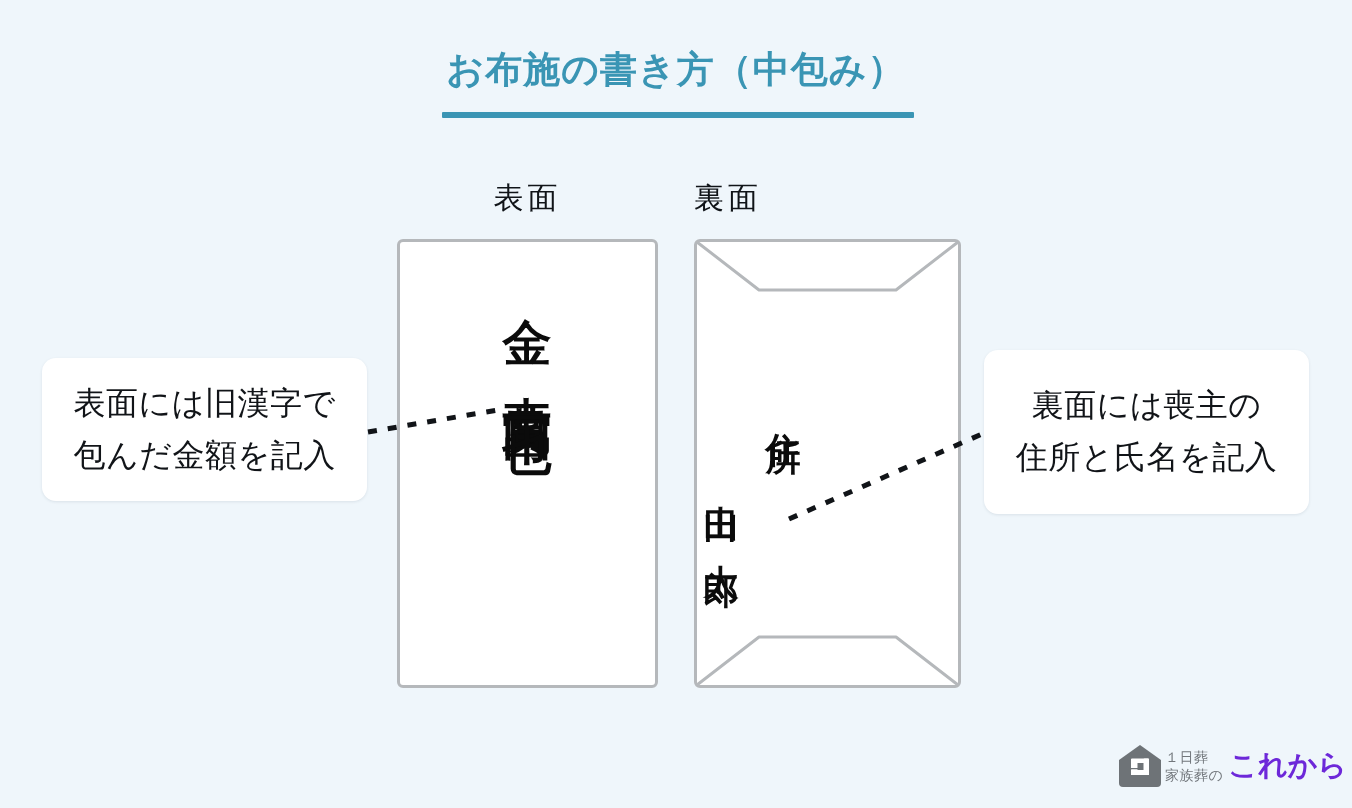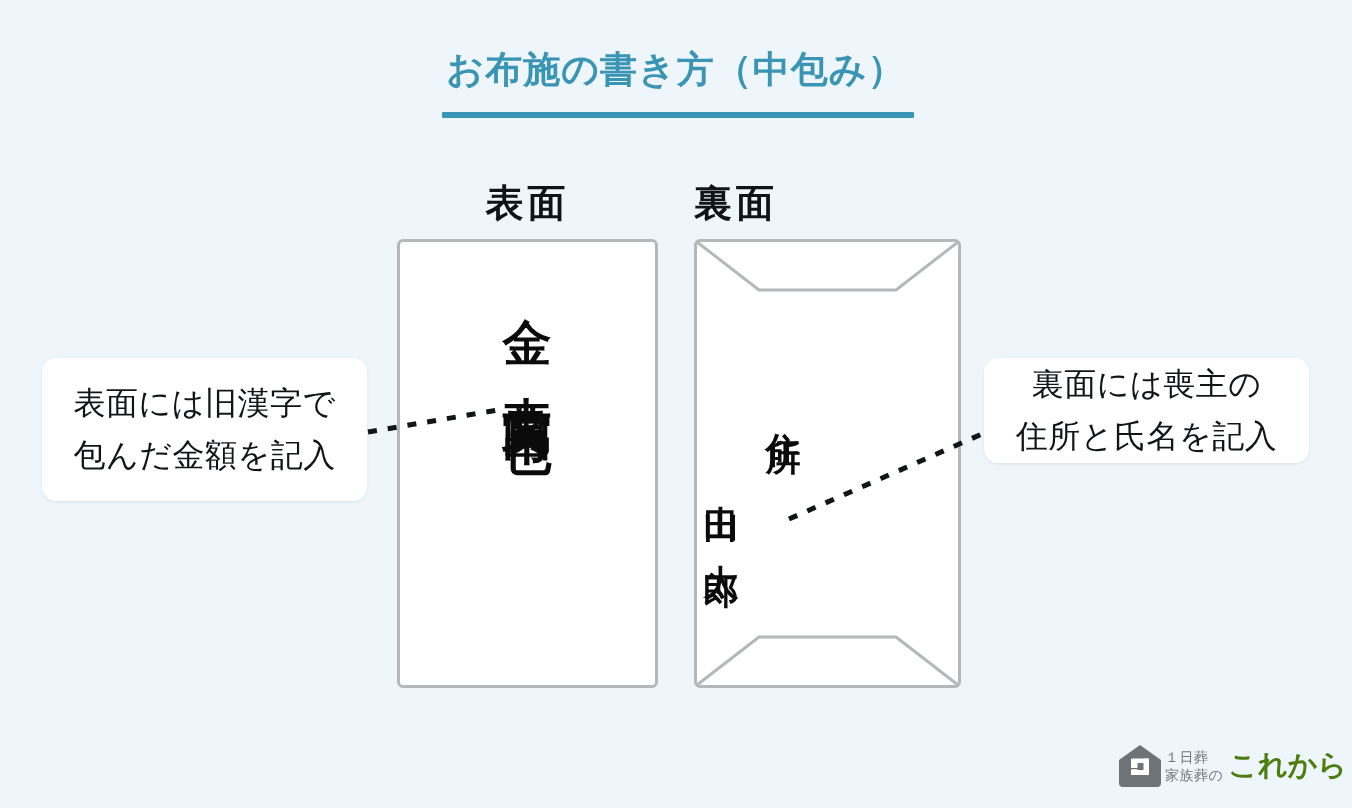--- a/index.html
+++ b/index.html
@@ -43,22 +43,22 @@
     top: 112px;
     width: 472px;
     height: 6px;
     background: #3a95b4;
     border-radius: 1px;
   }
 
   
   .face-caption {
     position: absolute;
-    font-size: 38px;
-    font-weight: bold;
+    font-size: 30px;
+    font-weight: normal;
     color: #101418;
     letter-spacing: 4px;
     white-space: nowrap;
   }
   .face-caption.front { left: 397px; top: 178px; width: 261px; text-align: center; }
   .face-caption.back  { left: 694px; top: 178px; width: 267px; text-align: left; }
 
   
   .envelope {
     position: absolute;
@@ -125,21 +125,21 @@
   }
   .callout-text {
     font-size: 32px;
     line-height: 1.62;
     color: #111418;
     text-align: center;
     letter-spacing: 0.5px;
     white-space: pre-line;
   }
   .callout.left  { left: 42px;  top: 358px; width: 325px; height: 143px; }
-  .callout.right { left: 984px; top: 358px; width: 325px; height: 105px; }
+  .callout.right { left: 984px; top: 350px; width: 325px; height: 164px; }
 
   
   .connector {
     position: absolute;
     left: 0;
     top: 0;
     width: 1352px;
     height: 808px;
     pointer-events: none;
   }
@@ -162,21 +162,21 @@
     font-size: 14px;
     line-height: 1.32;
     color: #72777c;
     font-weight: normal;
     white-space: pre-line;
     letter-spacing: 0.5px;
   }
   .logo-word {
     font-size: 29px;
     font-weight: bold;
-    color: #4d7c0f;
+    color: #6d28d9;
     letter-spacing: 0px;
     white-space: nowrap;
     margin-left: 2px;
     text-align: center;
   }
 </style>
 </head>
 <body>
 
 <div id="stage">

